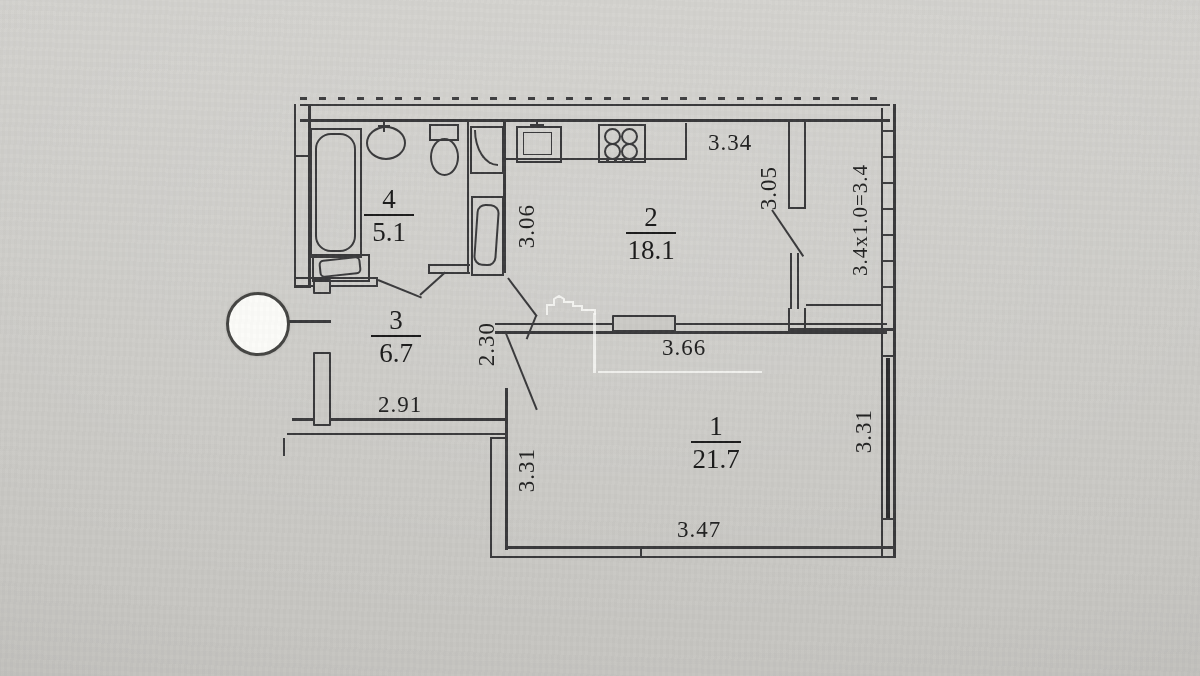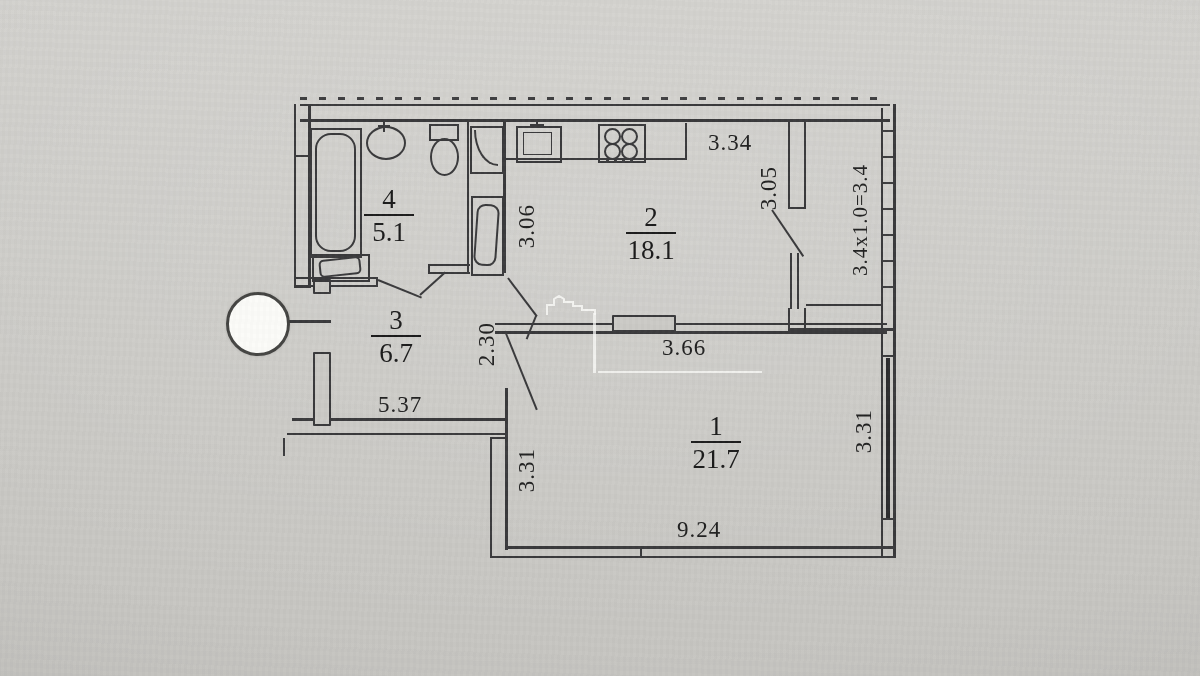--- a/index.html
+++ b/index.html
@@ -151,24 +151,24 @@
     <div class="bar"></div>
     <div class="area">21.7</div>
   </div>
 
   <div class="dim" style="left:730px;top:143px">3.34</div>
   <div class="dim v" style="left:769px;top:188px">3.05</div>
   <div class="dim v" style="left:527px;top:226px">3.06</div>
   <div class="dim v small" style="left:860px;top:220px">3.4x1.0=3.4</div>
   <div class="dim v" style="left:487px;top:344px">2.30</div>
   <div class="dim" style="left:684px;top:348px">3.66</div>
-  <div class="dim" style="left:400px;top:405px">5.37</div>
+  <div class="dim" style="left:400px;top:405px">2.91</div>
   <div class="dim v" style="left:527px;top:470px">3.31</div>
   <div class="dim v" style="left:864px;top:431px">3.31</div>
-  <div class="dim" style="left:699px;top:530px">9.24</div>
+  <div class="dim" style="left:699px;top:530px">3.47</div>
 
   <div class="wmline" style="left:593px;top:313px;width:3px;height:60px"></div>
   <div class="wmline" style="left:598px;top:371px;width:164px;height:2px"></div>
   <svg style="position:absolute;left:546px;top:293px" width="50" height="22" viewBox="0 0 50 22">
     <path d="M1 22 L1 12 L8 12 L8 6 L13 3 L18 6 L18 9 L27 9 L27 13 L36 13 L36 17 L49 17 L49 22" fill="none" stroke="rgba(252,252,250,.8)" stroke-width="2"></path>
   </svg>
 
   <div class="grain"></div>
 </div>
 

